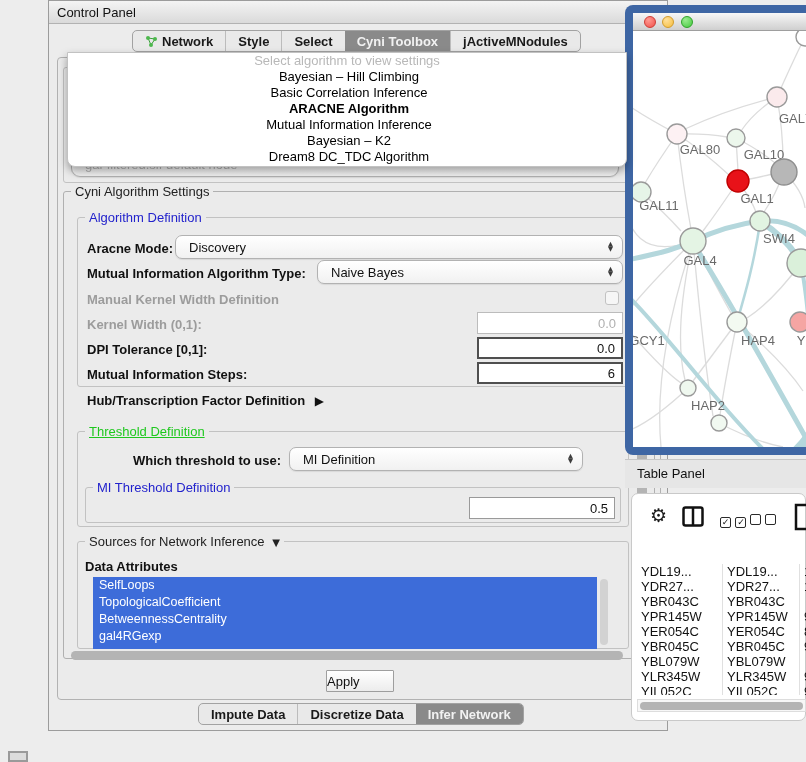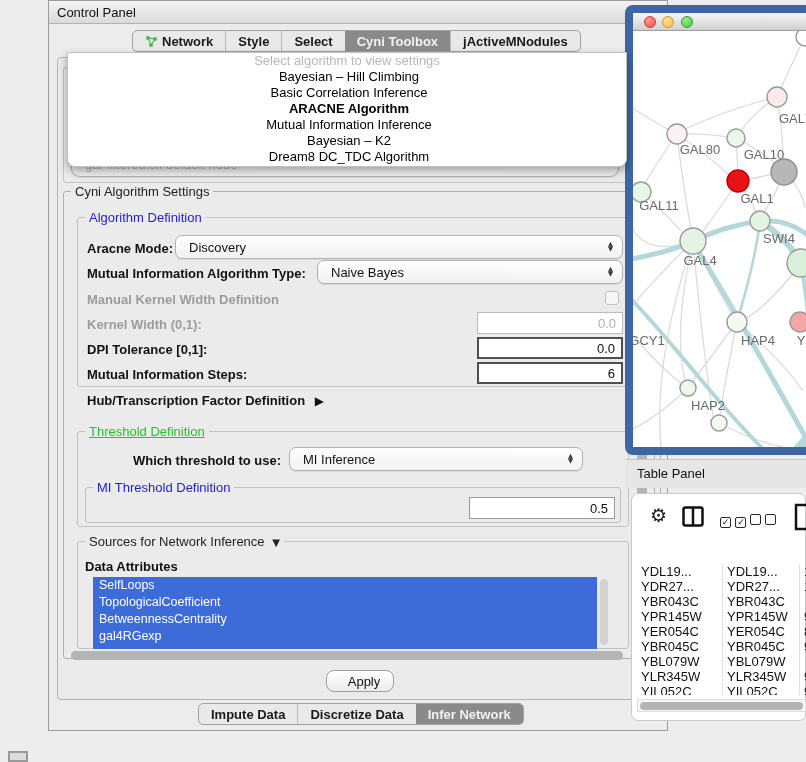--- a/index.html
+++ b/index.html
@@ -43,22 +43,22 @@
   .glab{font-size:13px;font-weight:bold;color:#9c9c9c;white-space:nowrap;}
   .field{background:#fff;font-size:13px;text-align:right;padding-right:6px;}
 
   
   .attr-item{height:17px;line-height:17px;padding-left:6px;font-size:12.5px;color:#fff;}
 
   
   .thumb{background:#b4b4b4;border-radius:5px;}
 
   
-  #apply-btn{display:flex;align-items:center;justify-content:center;font-size:13px;
-             background:linear-gradient(#ffffff,#ececec);border:1px solid #9e9e9e;border-radius:8px;padding-left:8px;}
+  #apply-btn{display:flex;align-items:center;font-size:13px;
+             background:linear-gradient(#ffffff,#ececec);border:1px solid #9e9e9e;border-radius:1px;}
 
   
   #net-frame{left:625px;top:5px;width:181px;height:450px;background:#3e66a4;border-radius:8px 0 0 8px;}
   #net-titlebar{left:633px;top:13px;width:173px;height:18px;background:linear-gradient(#f7f7f7,#cfcfcf);
                 border-bottom:1px solid #9e9e9e;}
   .light{width:12px;height:12px;border-radius:50%;top:16px;}
   #net-canvas{left:633px;top:31px;width:173px;height:416px;background:#fff;}
   #graph-svg{position:absolute;left:0;top:0;}
   .nlabel{font-size:13px;fill:#6a6a6a;font-family:"Liberation Sans",sans-serif;}
 
@@ -179,21 +179,21 @@
     <span class="abs blab" style="left:38px;top:392px;">
       <span>Hub/Transcription Factor Definition</span>
       <span class="icon" style="font-size:12px;margin-left:6px;">▶</span>
     </span>
 
     <div class="abs groupbox" style="left:28px;top:430px;width:552px;height:96px;"></div>
     <span class="grouptitle abs" style="left:36px;top:423px;color:#1ec81e;text-decoration:underline;">Threshold Definition</span>
 
     <span class="abs blab" style="left:84px;top:452px;">Which threshold to use:</span>
     <div class="abs mac-combo" style="left:240px;top:446px;width:294px;height:24px;">
-      <span class="val">MI Inference</span>
+      <span class="val">MI Definition</span>
       <span class="combo-arrows">
           <span>▲</span>
           <span>▼</span>
         </span>
     </div>
 
     <div class="abs groupbox" style="left:36px;top:486px;width:536px;height:36px;"></div>
     <span class="grouptitle abs" style="left:44px;top:479px;color:#2222cc;">MI Threshold Definition</span>
     <div class="abs field" style="left:420px;top:496px;width:146px;height:22px;line-height:22px;border:1px solid #9a9a9a;">0.5</div>
 

